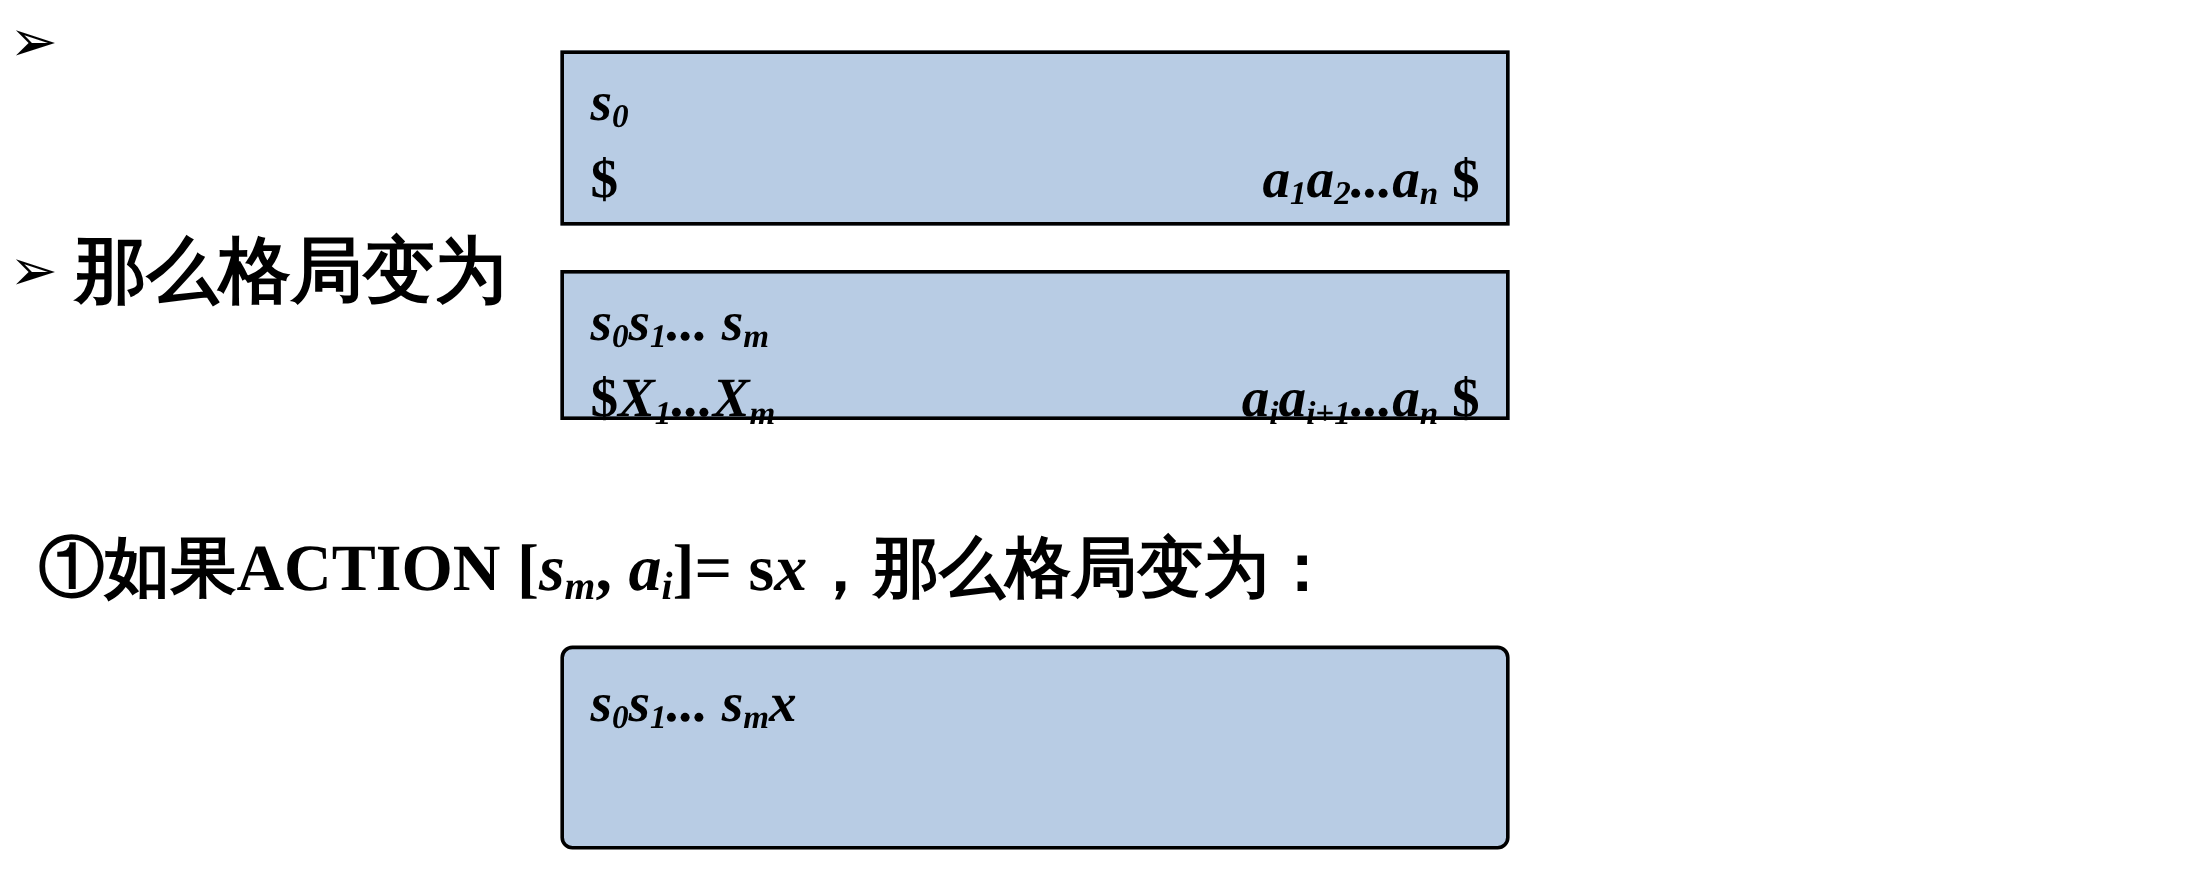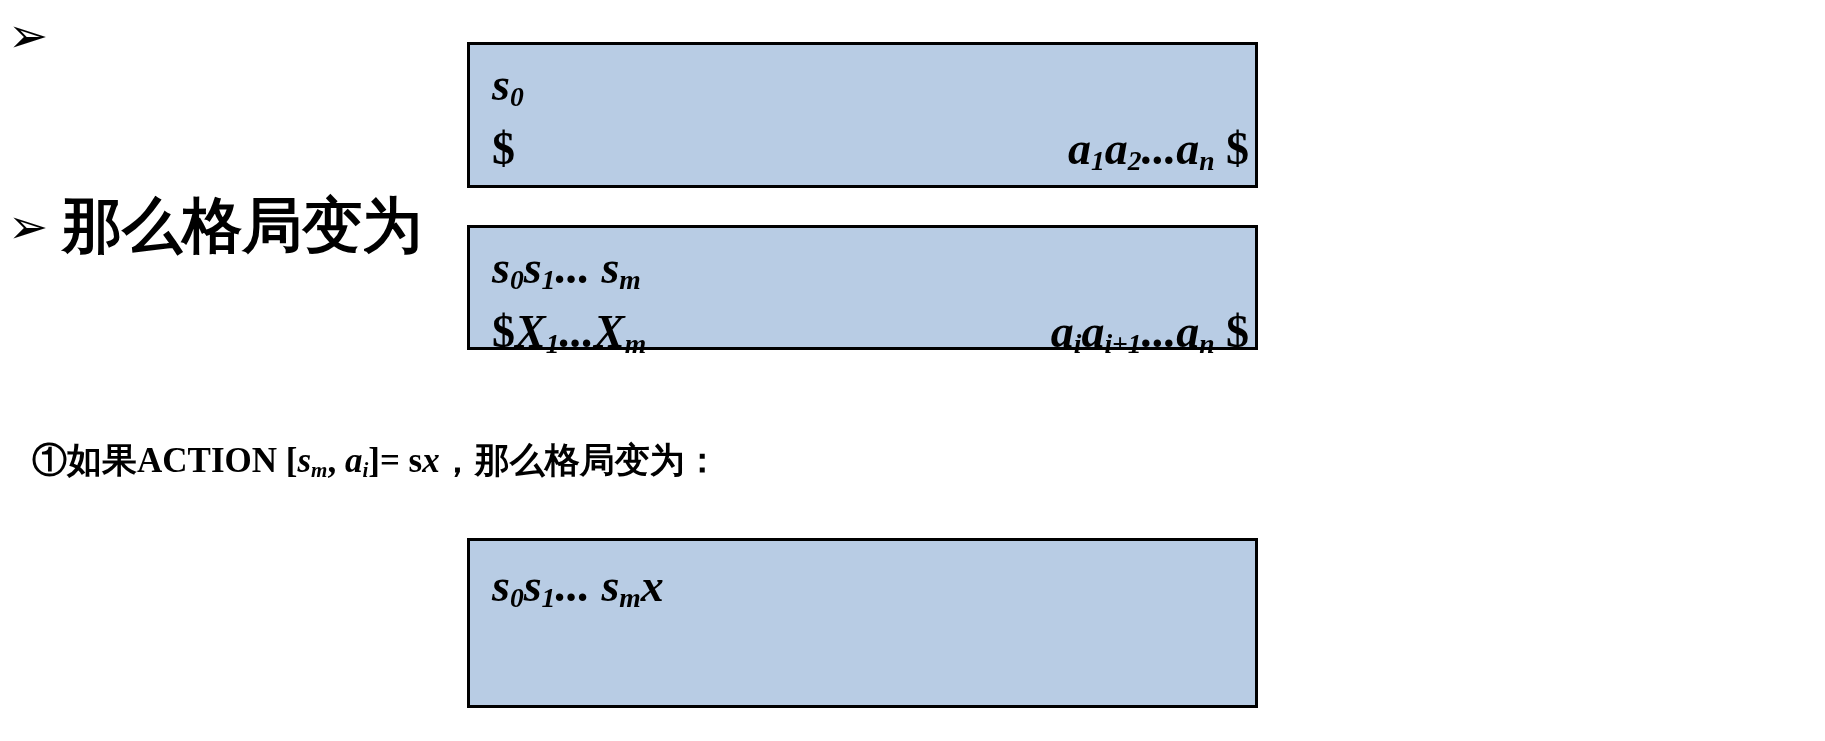--- a/index.html
+++ b/index.html
@@ -34,27 +34,27 @@
   .bullet-2 { top: 192px; }
 
   
   .cfg-box {
     position: absolute;
     left: 467px;
     width: 791px;
     box-sizing: border-box;
     border: 3px solid #000000;
     background: #b8cce4;
-    padding: 8px 6px 0 22px;
+    padding: 8px 22px 0 22px;
     font-weight: bold;
     font-size: 46px;
   }
   .box-1 { top: 42px;  height: 146px; }
   .box-2 { top: 225px; height: 125px; }
-  .box-3 { top: 538px; height: 170px; }
+  .box-3 { top: 538px; height: 170px; border-radius: 10px; }
   .cfg-box .line { height: 64px; line-height: 64px; white-space: nowrap; }
   .box-3 .line { height: 74px; line-height: 74px; }
   .cfg-box .line-2 {
     display: flex;
     justify-content: space-between;
     align-items: baseline;
   }
 
   
   .it { font-style: italic; }
@@ -67,21 +67,21 @@
     position: relative;
     top: 0.22em;
     letter-spacing: 0;
   }
 
   
   .heading {
     position: absolute;
     left: 32px;
     top: 438px;
-    font-size: 35px;
+    font-size: 55px;
     font-weight: bold;
     line-height: 1.3;
     white-space: nowrap;
   }
 </style>
 </head>
 <body>
 
 <div class="slide">
 

